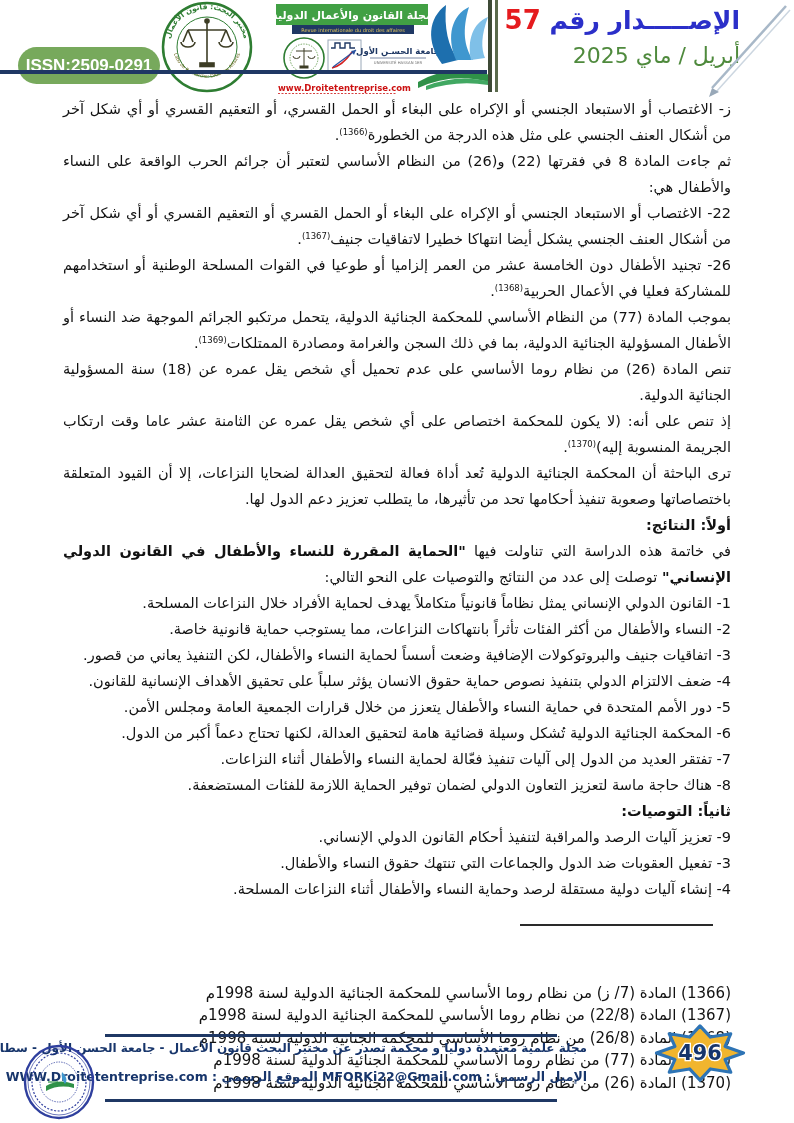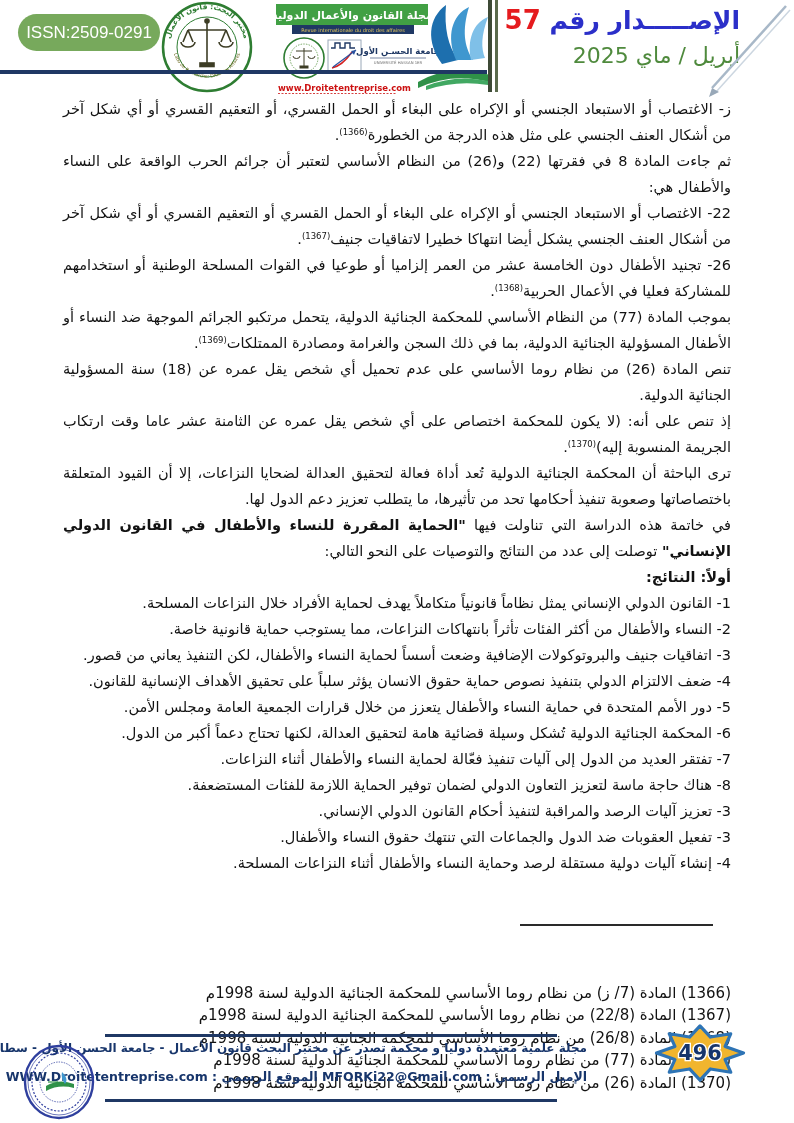--- a/index.html
+++ b/index.html
@@ -1,21 +1,21 @@
 <!DOCTYPE html>
 <html lang="ar"><head>
 <meta charset="utf-8">
 <style>
   html,body{margin:0;padding:0;background:#e8e8e8;}
   .page{position:relative;width:794px;height:1123px;margin:0 auto;background:#ffffff;overflow:hidden;
         font-family:"DejaVu Sans",sans-serif;}
   
-  .issn-pill{position:absolute;left:18px;top:14px;width:142px;height:37px;border-radius:19px;
+  .issn-pill{position:absolute;left:18px;top:47px;width:142px;height:37px;border-radius:19px;
              background:#77a95c;color:#fff;font-family:"Liberation Sans",sans-serif;
-             font-weight:normal;font-size:17px;display:flex;align-items:center;justify-content:center;}
+             font-weight:bold;font-size:17px;display:flex;align-items:center;justify-content:center;}
   .header-rule{position:absolute;left:0;top:70px;width:487px;height:4px;background:#1f3864;}
   .vbar1{position:absolute;left:488px;top:0;width:4px;height:92px;background:#3e4a36;}
   .vbar2{position:absolute;left:495px;top:0;width:3px;height:92px;background:#5a6a4c;}
   .logo1{position:absolute;left:160px;top:1px;}
   .logo-cluster{position:absolute;left:276px;top:2px;}
   .pen{position:absolute;left:694px;top:0;}
   .issue-block{position:absolute;left:505px;top:2px;width:235px;direction:rtl;}
   .issue-line{font-size:25px;font-weight:bold;color:#2b2fc9;line-height:36px;white-space:nowrap;}
   .issue-line .num{color:#e51b1e;font-size:26px;}
   .date-line{font-size:22px;font-weight:normal;color:#4f8a3d;line-height:34px;white-space:nowrap;}
@@ -143,31 +143,32 @@
 
   <main class="article" id="article-body" dir="rtl">
       <div class="blk blk-p"><span>ز- الاغتصاب أو الاستبعاد الجنسي أو الإكراه على البغاء أو الحمل القسري، أو التعقيم القسري أو أي شكل آخر من أشكال العنف الجنسي على مثل هذه الدرجة من الخطورة</span><sup>(1366)</sup><span>.</span></div>
       <div class="blk blk-p"><span>ثم جاءت المادة 8 في فقرتها (22) و(26) من النظام الأساسي لتعتبر أن جرائم الحرب الواقعة على النساء والأطفال هي:</span></div>
       <div class="blk blk-p"><span>22- الاغتصاب أو الاستبعاد الجنسي أو الإكراه على البغاء أو الحمل القسري أو التعقيم القسري أو أي شكل آخر من أشكال العنف الجنسي يشكل أيضا انتهاكا خطيرا لاتفاقيات جنيف</span><sup>(1367)</sup><span>.</span></div>
       <div class="blk blk-p"><span>26- تجنيد الأطفال دون الخامسة عشر من العمر إلزاميا أو طوعيا في القوات المسلحة الوطنية أو استخدامهم للمشاركة فعليا في الأعمال الحربية</span><sup>(1368)</sup><span>.</span></div>
       <div class="blk blk-p"><span>بموجب المادة (77) من النظام الأساسي للمحكمة الجنائية الدولية، يتحمل مرتكبو الجرائم الموجهة ضد النساء أو الأطفال المسؤولية الجنائية الدولية، بما في ذلك السجن والغرامة ومصادرة الممتلكات</span><sup>(1369)</sup><span>.</span></div>
       <div class="blk blk-p"><span>تنص المادة (26) من نظام روما الأساسي على عدم تحميل أي شخص يقل عمره عن (18) سنة المسؤولية الجنائية الدولية.</span></div>
       <div class="blk blk-p"><span>إذ تنص على أنه: (لا يكون للمحكمة اختصاص على أي شخص يقل عمره عن الثامنة عشر عاما وقت ارتكاب الجريمة المنسوبة إليه)</span><sup>(1370)</sup><span>.</span></div>
       <div class="blk blk-p"><span>ترى الباحثة أن المحكمة الجنائية الدولية تُعد أداة فعالة لتحقيق العدالة لضحايا النزاعات، إلا أن القيود المتعلقة باختصاصاتها وصعوبة تنفيذ أحكامها تحد من تأثيرها، ما يتطلب تعزيز دعم الدول لها.</span></div>
+      <div class="blk blk-h"><span>أولاً: النتائج:</span></div>
       <div class="blk blk-p"><span>في خاتمة هذه الدراسة التي تناولت فيها </span><span class="b">"الحماية المقررة للنساء والأطفال في القانون الدولي الإنساني"</span><span> توصلت إلى عدد من النتائج والتوصيات على النحو التالي:</span></div>
-      <div class="blk blk-h"><span>أولاً: النتائج:</span></div>
       <div class="blk blk-p"><span>1- القانون الدولي الإنساني يمثل نظاماً قانونياً متكاملاً يهدف لحماية الأفراد خلال النزاعات المسلحة.</span></div>
       <div class="blk blk-p"><span>2- النساء والأطفال من أكثر الفئات تأثراً بانتهاكات النزاعات، مما يستوجب حماية قانونية خاصة.</span></div>
       <div class="blk blk-p"><span>3- اتفاقيات جنيف والبروتوكولات الإضافية وضعت أسساً لحماية النساء والأطفال، لكن التنفيذ يعاني من قصور.</span></div>
       <div class="blk blk-p"><span>4- ضعف الالتزام الدولي بتنفيذ نصوص حماية حقوق الانسان يؤثر سلباً على تحقيق الأهداف الإنسانية للقانون.</span></div>
       <div class="blk blk-p"><span>5- دور الأمم المتحدة في حماية النساء والأطفال يتعزز من خلال قرارات الجمعية العامة ومجلس الأمن.</span></div>
       <div class="blk blk-p"><span>6- المحكمة الجنائية الدولية تُشكل وسيلة قضائية هامة لتحقيق العدالة، لكنها تحتاج دعماً أكبر من الدول.</span></div>
       <div class="blk blk-p"><span>7- تفتقر العديد من الدول إلى آليات تنفيذ فعّالة لحماية النساء والأطفال أثناء النزاعات.</span></div>
       <div class="blk blk-p"><span>8- هناك حاجة ماسة لتعزيز التعاون الدولي لضمان توفير الحماية اللازمة للفئات المستضعفة.</span></div>
-      <div class="blk blk-p"><span>3- تعزيز آليات الرصد والمراقبة لتنفيذ أحكام القانون الدولي الإنساني.</span></div>
+      <div class="blk blk-h"><span>ثانياً: التوصيات:</span></div>
+      <div class="blk blk-p"><span>9- تعزيز آليات الرصد والمراقبة لتنفيذ أحكام القانون الدولي الإنساني.</span></div>
       <div class="blk blk-p"><span>3- تفعيل العقوبات ضد الدول والجماعات التي تنتهك حقوق النساء والأطفال.</span></div>
       <div class="blk blk-p"><span>4- إنشاء آليات دولية مستقلة لرصد وحماية النساء والأطفال أثناء النزاعات المسلحة.</span></div>
     </main>
 
   <div class="fn-sep"></div>
   <div class="footnotes" id="footnotes" dir="rtl">
       <div class="fn">(1366) المادة (7/ ز) من نظام روما الأساسي للمحكمة الجنائية الدولية لسنة 1998م</div>
       <div class="fn">(1367) المادة (22/8) من نظام روما الأساسي للمحكمة الجنائية الدولية لسنة 1998م</div>
       <div class="fn">(1368) المادة (26/8) من نظام روما الأساسي للمحكمة الجنائية الدولية لسنة 1998م</div>
       <div class="fn">(1369) المادة (77) من نظام روما الأساسي للمحكمة الجنائية الدولية لسنة 1998م</div>

